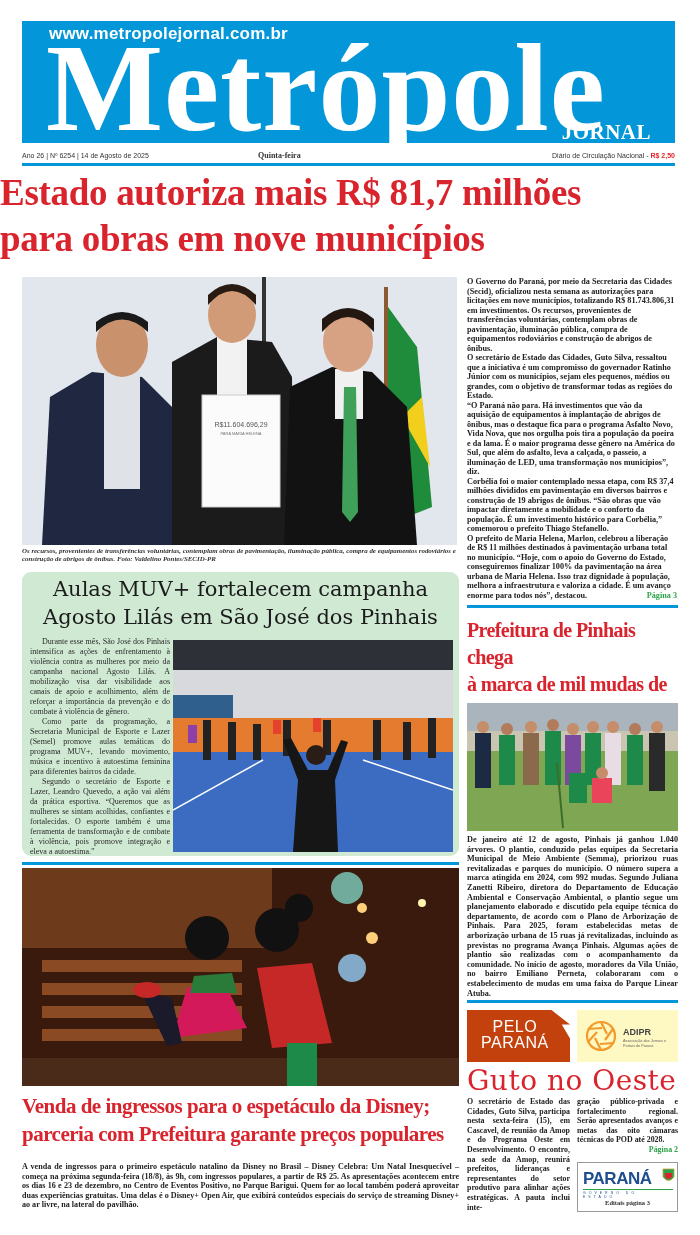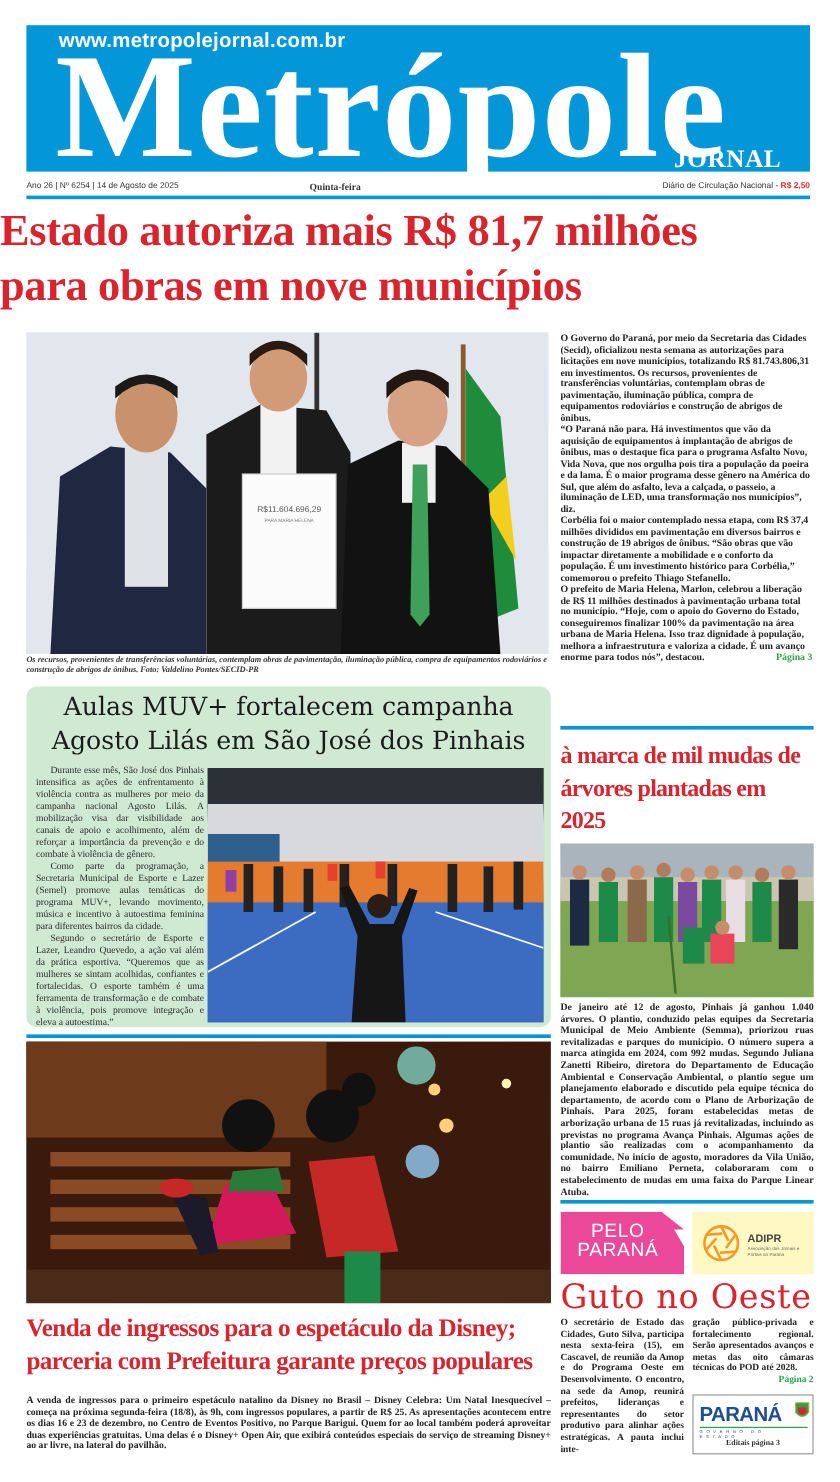--- a/index.html
+++ b/index.html
@@ -39,21 +39,21 @@
   .pinhais-title { position: absolute; left: 467px; top: 617px; width: 212px; font-family: "Liberation Serif", serif; font-weight: bold; font-size: 20px; line-height: 27px; color: #d9232d; letter-spacing: -0.6px; }
   .photo3 { left: 467px; top: 703px; width: 211px; height: 128px; background: linear-gradient(180deg,#9aa8b4 0%, #c7c9b8 22%, #7a9d58 45%, #8bb062 75%, #76a04d 100%); }
   .pinhais-body { left: 467px; top: 835px; width: 211px; font-size: 8.2px; line-height: 9.6px; text-align: justify; }
 
   .photo4 { left: 22px; top: 868px; width: 437px; height: 218px; background: radial-gradient(circle at 70% 40%, #b0652a 0%, #5a2c12 45%, #2a130a 100%); }
 
   .disney-title { position: absolute; left: 22px; top: 1092px; width: 437px; font-family: "Liberation Serif", serif; font-weight: bold; font-size: 21px; line-height: 28px; color: #d9232d; letter-spacing: -0.5px; }
   .disney-body { left: 22px; top: 1162px; width: 437px; font-size: 8.1px; line-height: 9.6px; text-align: justify; }
 
   .banner { position: absolute; left: 467px; top: 1010px; width: 211px; height: 52px; }
-  .banner-orange { position: absolute; left: 0; top: 0; width: 103px; height: 52px; background: #ec4899; clip-path: polygon(0 0, 82% 0, 100% 28%, 92% 28%, 100% 55%, 100% 100%, 0 100%); }
+  .banner-orange { position: absolute; left: 0; top: 0; width: 103px; height: 52px; background: #c2410c; clip-path: polygon(0 0, 82% 0, 100% 28%, 92% 28%, 100% 55%, 100% 100%, 0 100%); }
   .banner-orange .t { position: absolute; left: 14px; top: 9px; font-family: "Liberation Sans", sans-serif; font-size: 16px; line-height: 16px; color: #fff; text-align: center; letter-spacing: 0.5px; }
   .banner-adipr { position: absolute; left: 110px; top: 0; width: 101px; height: 52px; background: #fef9c3; }
   .adipr-name { position: absolute; left: 46px; top: 17px; font-family: "Liberation Sans", sans-serif; font-weight: bold; font-size: 9px; color: #444; }
   .adipr-sub { position: absolute; left: 46px; top: 29px; font-family: "Liberation Sans", sans-serif; font-size: 3.8px; line-height: 4.5px; color: #666; width: 52px; }
 
   .guto-title { position: absolute; left: 467px; top: 1064px; font-family: "DejaVu Serif", serif; font-weight: normal; font-size: 28px; color: #d9232d; letter-spacing: 0.5px; }
   .guto-col1 { left: 467px; top: 1097px; width: 103px; font-size: 7.9px; line-height: 9.6px; text-align: justify; }
   .guto-col2 { left: 577px; top: 1097px; width: 101px; font-size: 7.9px; line-height: 9.6px; text-align: justify; }
   .parana-box { position: absolute; left: 577px; top: 1162px; width: 101px; height: 50px; border: 1px solid #999; background: #fff; }
   .parana-word { position: absolute; left: 5px; top: 6px; font-family: "Liberation Sans", sans-serif; font-weight: bold; font-size: 17px; color: #1f4e8f; letter-spacing: -0.5px; }
@@ -111,20 +111,21 @@
     <rect x="313" y="92" width="28" height="50" fill="#f0f0f0"></rect>
     <path d="M322 110 L334 110 L336 235 L328 245 L320 235 Z" fill="#3fa05a"></path>
     <ellipse cx="326" cy="65" rx="25" ry="30" fill="#d7a184"></ellipse>
     <path d="M300 55 Q326 25 352 55 L352 42 Q326 20 300 42 Z" fill="#231811"></path>
   </svg>
 </div>
 <div class="caption">Os recursos, provenientes de transferências voluntárias, contemplam obras de pavimentação, iluminação pública, compra de equipamentos rodoviários e construção de abrigos de ônibus.  Foto: Valdelino Pontes/SECID-PR</div>
 
 <div class="col-text main-body">
   <p>O Governo do Paraná, por meio da Secretaria das Cidades (Secid), oficializou nesta semana as autorizações para licitações em nove municípios, totalizando R$ 81.743.806,31 em investimentos. Os recursos, provenientes de transferências voluntárias, contemplam obras de pavimentação, iluminação pública, compra de equipamentos rodoviários e construção de abrigos de ônibus.</p>
+  <p>O secretário de Estado das Cidades, Guto Silva, ressaltou que a iniciativa é um compromisso do governador Ratinho Júnior com os municípios, sejam eles pequenos, médios ou grandes, com o objetivo de transformar todas as regiões do Estado.</p>
   <p>“O Paraná não para. Há investimentos que vão da aquisição de equipamentos à implantação de abrigos de ônibus, mas o destaque fica para o programa Asfalto Novo, Vida Nova, que nos orgulha pois tira a população da poeira e da lama. É o maior programa desse gênero na América do Sul, que além do asfalto, leva a calçada, o passeio, a iluminação de LED, uma transformação nos municípios”, diz.</p>
   <p>Corbélia foi o maior contemplado nessa etapa, com R$ 37,4 milhões divididos em pavimentação em diversos bairros e construção de 19 abrigos de ônibus. “São obras que vão impactar diretamente a mobilidade e o conforto da população. É um investimento histórico para Corbélia,” comemorou o prefeito Thiago Stefanello.</p>
   <p><span>O prefeito de Maria Helena, Marlon, celebrou a liberação de R$ 11 milhões destinados à pavimentação urbana total no município. “Hoje, com o apoio do Governo do Estado, conseguiremos finalizar 100% da pavimentação na área urbana de Maria Helena. Isso traz dignidade à população, melhora a infraestrutura e valoriza a cidade. É um avanço enorme para todos nós”, destacou.</span> <span class="page-ref right">Página 3</span></p>
 </div>
 <div class="rule-blue" style="left:467px;top:605px;width:211px;"></div>
 
 <div class="green-box"></div>
 <div class="green-title">
   <div>Aulas MUV+ fortalecem campanha</div>
   <div>Agosto Lilás em São José dos Pinhais</div>
@@ -160,20 +161,21 @@
     <g fill="#8e3fa8">
         <rect x="15" y="85" width="9" height="18"></rect>
       </g>
 
     <path d="M120 212 L125 140 L110 100 L118 98 L135 130 L155 130 L168 100 L175 102 L162 140 L165 212 Z" fill="#161616"></path>
     <circle cx="143" cy="115" r="10" fill="#2a1d16"></circle>
   </svg>
 </div>
 
 <div class="pinhais-title">
+  <div>Prefeitura de Pinhais chega</div>
   <div>à marca de mil mudas de</div>
   <div>árvores plantadas em 2025</div>
 </div>
 <div class="photo photo3">
   <svg width="211" height="128" viewBox="0 0 211 128">
     <rect x="0" y="0" width="211" height="28" fill="#a9b4bd"></rect>
     <rect x="0" y="28" width="211" height="20" fill="#c9c5b0"></rect>
     <rect x="0" y="48" width="211" height="80" fill="#7fa653"></rect>
     <g>
       <rect x="8" y="30" width="16" height="55" fill="#1d2a44"></rect>

